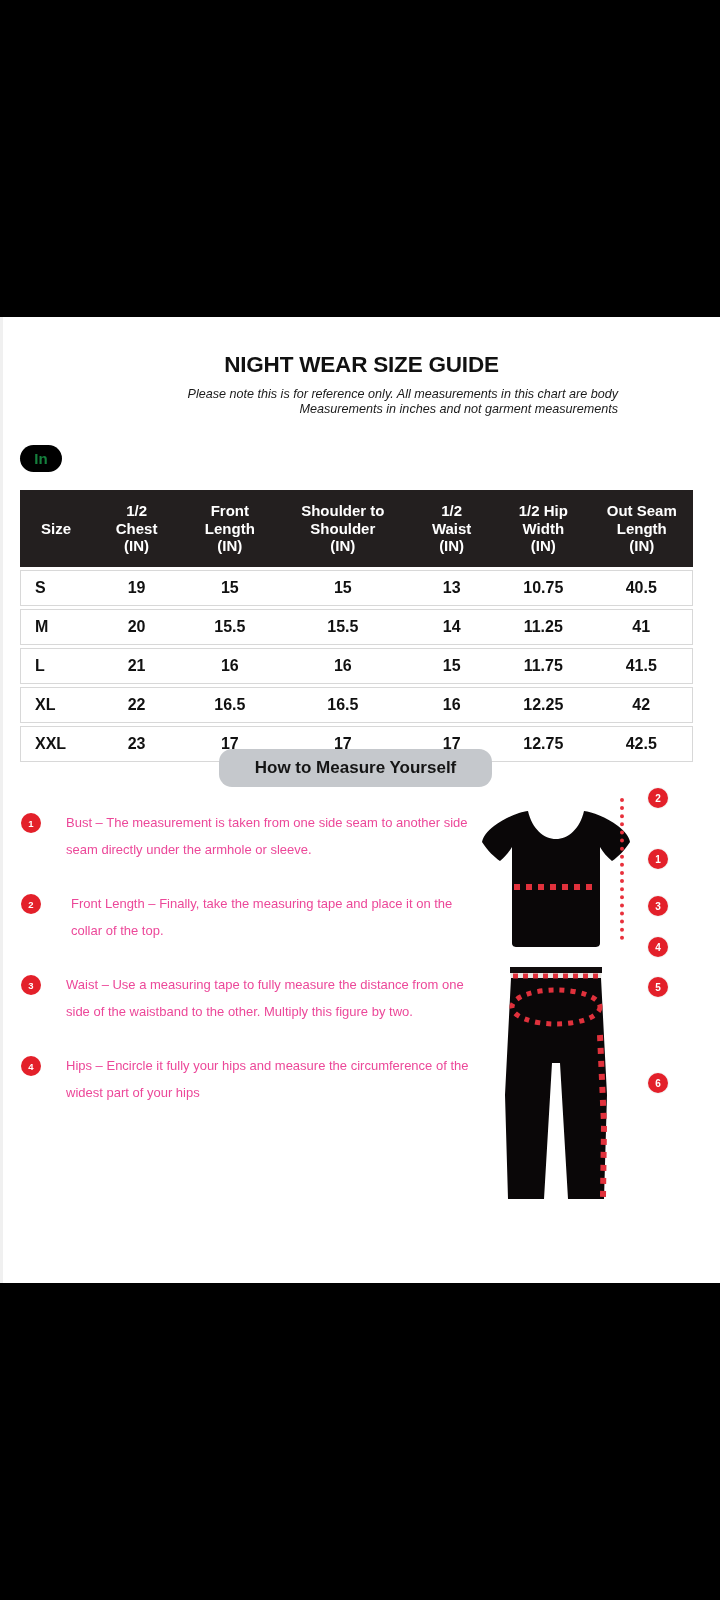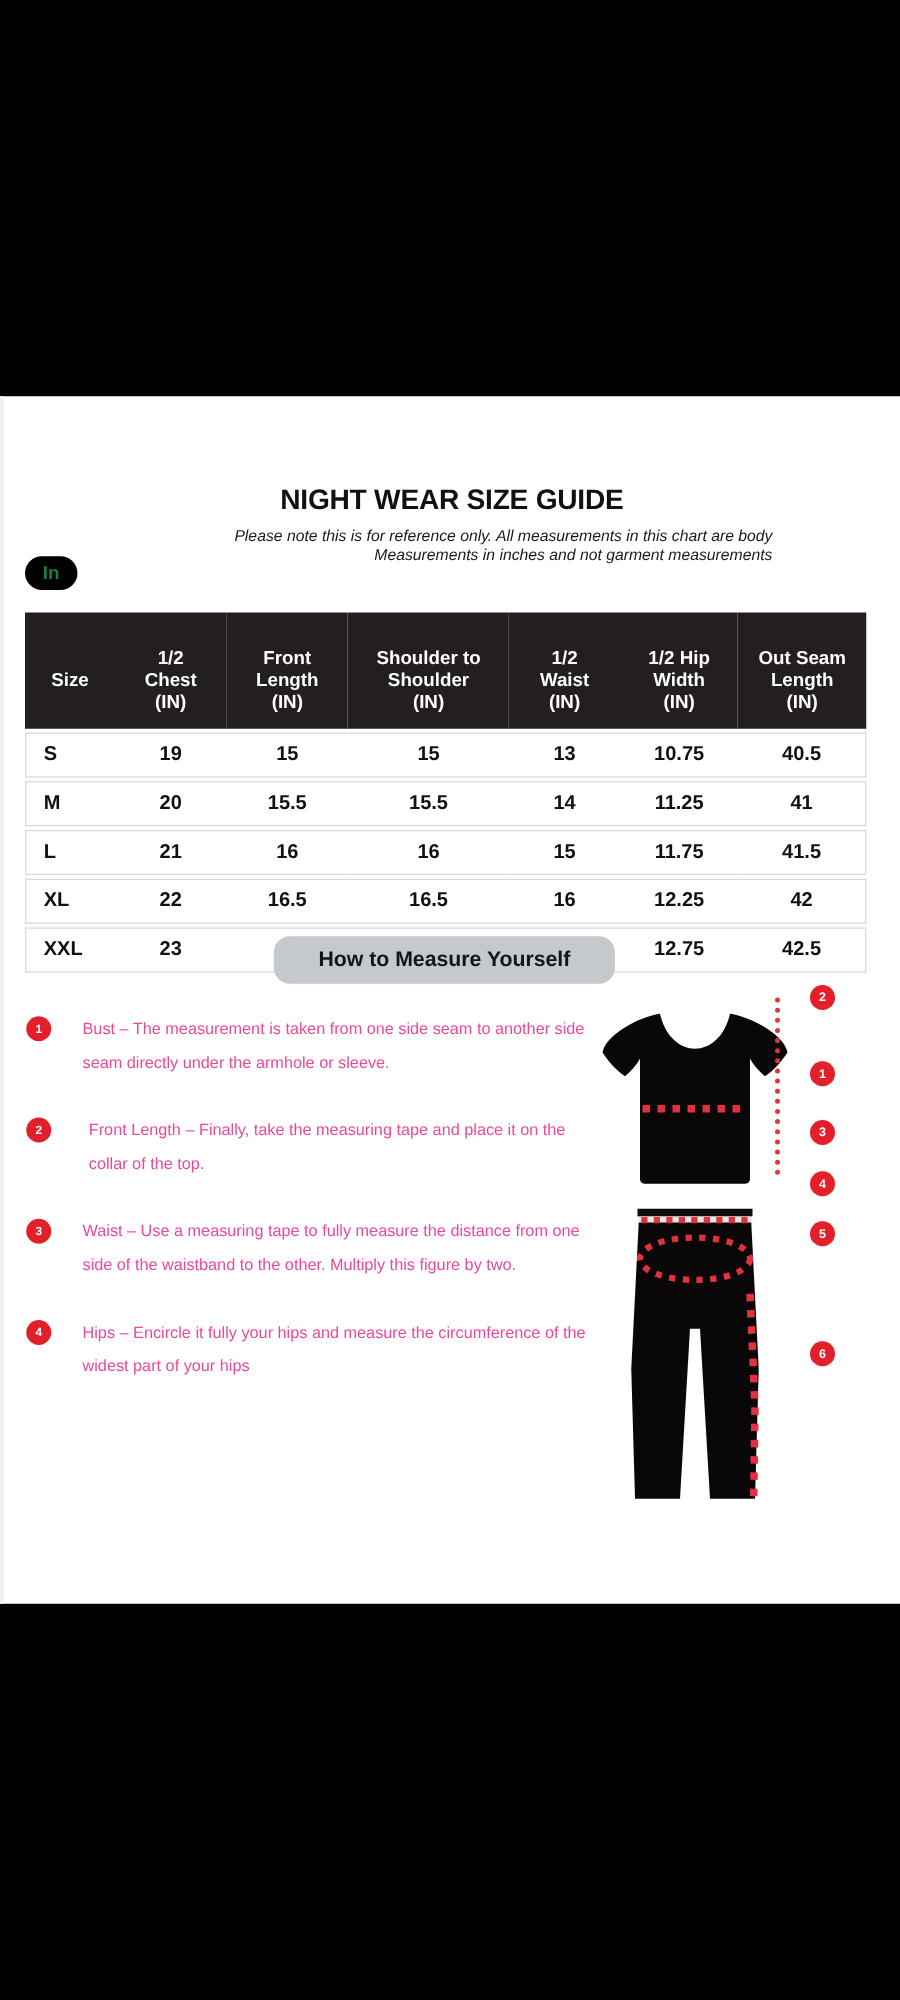--- a/index.html
+++ b/index.html
@@ -24,21 +24,21 @@
     border-left:3px solid #f0f0f0;
   }
 
   
   .title {
     text-align:center;
     font-size:22.5px;
     font-weight:bold;
     letter-spacing:-0.2px;
     color:#111;
-    margin-top:70px;
+    margin-top:35px;
   }
   .subtitle {
     text-align:right;
     font-size:12.6px;
     line-height:14.6px;
     color:#1a1a1a;
     margin-top:9px;
     padding:0 102px;
     font-style:italic;
   }
@@ -66,21 +66,21 @@
     width:673px;
   }
   .tbl { width:100%; border-collapse:separate; border-spacing:0 3px; }
 
   .thead-row th {
     background:#231f1f;
     color:#ffffff;
     font-size:15px;
     font-weight:bold;
     line-height:17.5px;
-    padding:28px 2px 12px;
+    padding:12px 2px 12px;
     vertical-align:middle;
     text-align:center;
   }
   .thead-row th:first-child { border-radius:0; }
 
   .tbody-row td {
     background:#ffffff;
     border:1px solid #d8d8d8;
     border-left:none; border-right:none;
     color:#111;

